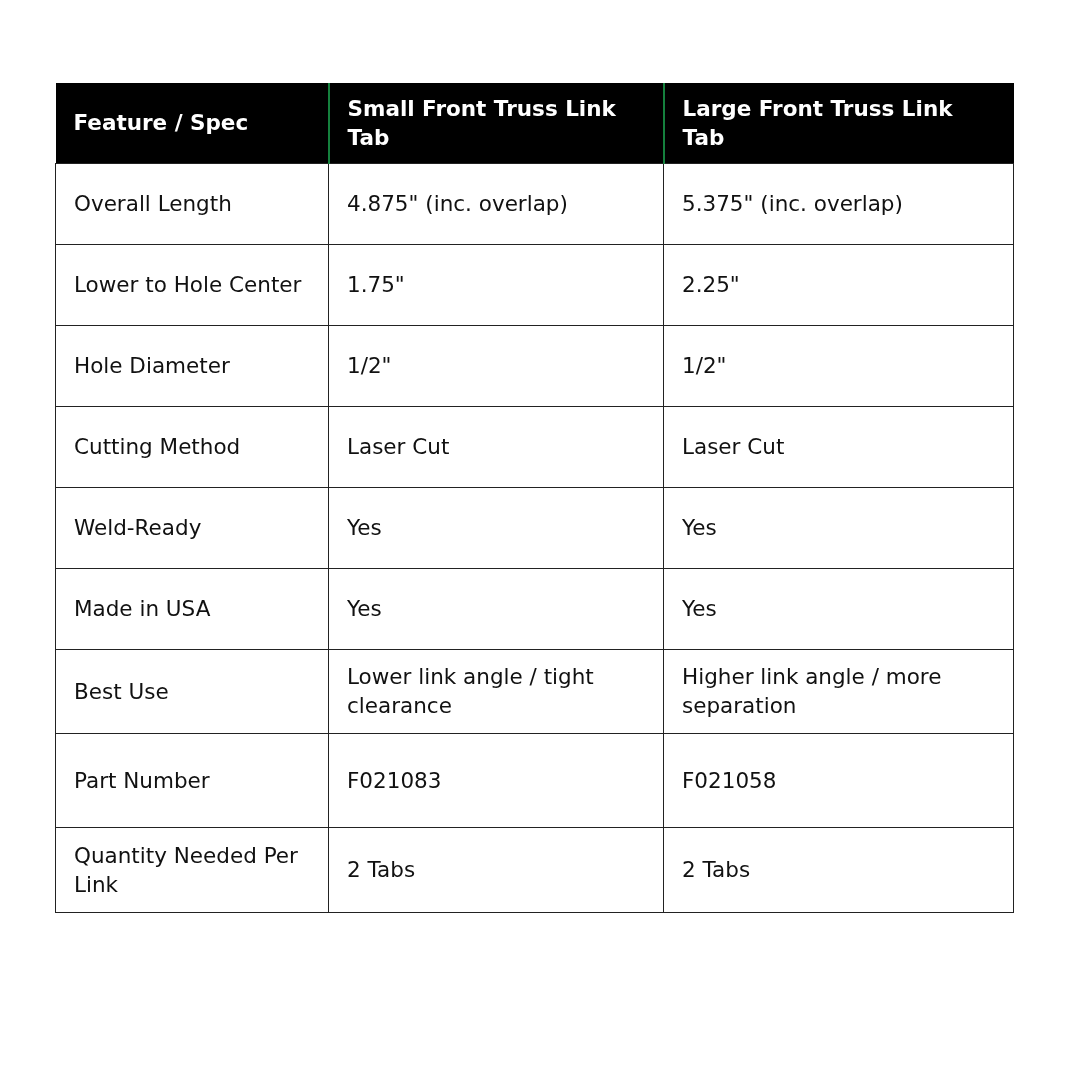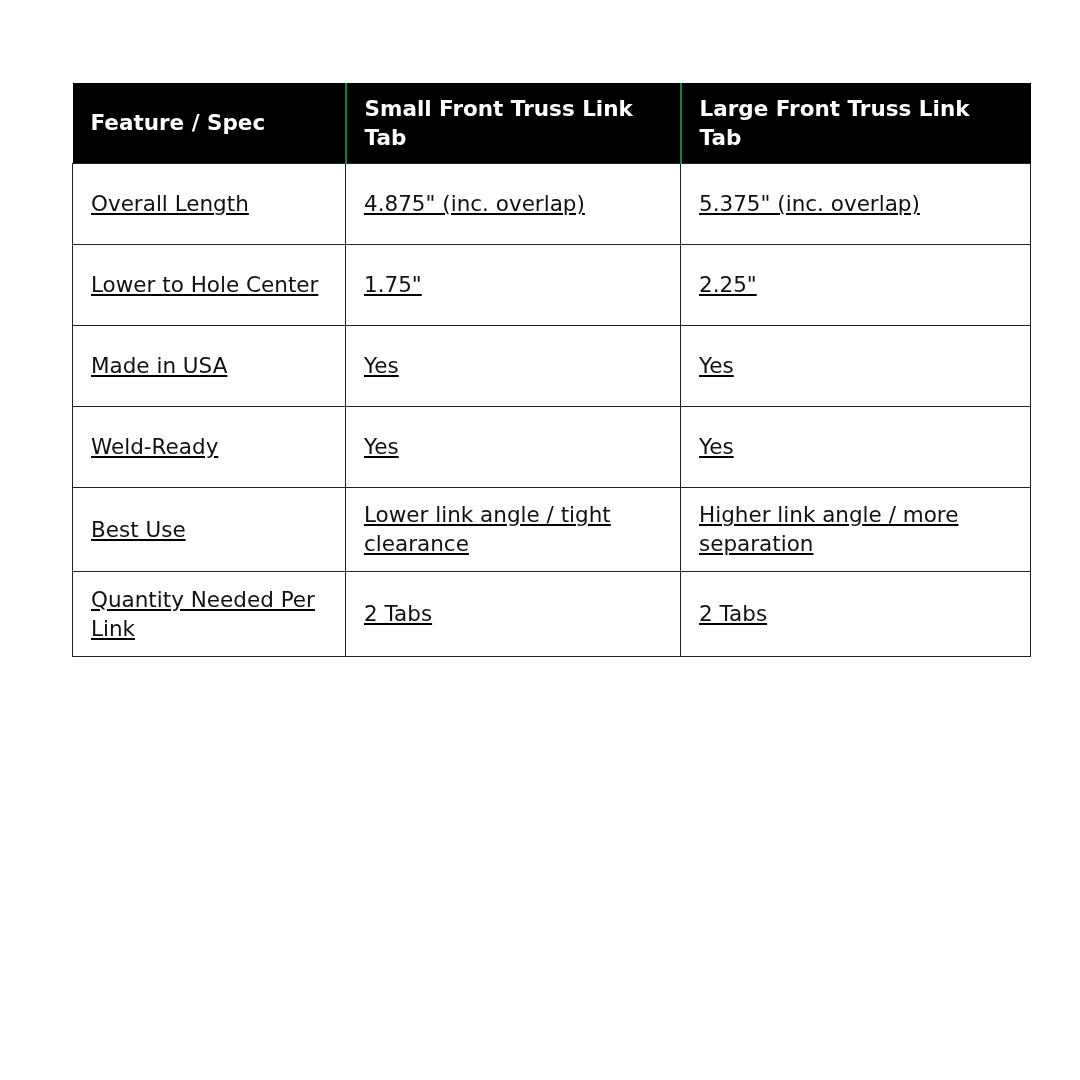--- a/index.html
+++ b/index.html
@@ -1,19 +1,19 @@
 <!DOCTYPE html>
 <html><head>
 <meta charset="utf-8">
 <style>
   html, body { margin: 0; padding: 0; background: #ffffff; }
   body { width: 1080px; height: 1080px; position: relative; font-family: "DejaVu Sans", "Liberation Sans", sans-serif; }
   table.spec {
-    position: absolute; left: 72px; top: 83px;
-    width: 958px; border-collapse: collapse; table-layout: fixed; text-decoration: underline;
+    position: absolute; left: 55px; top: 83px;
+    width: 958px; border-collapse: collapse; table-layout: fixed;
   }
   table.spec col.c1 { width: 273px; }
   table.spec col.c2 { width: 335px; }
   table.spec col.c3 { width: 350px; }
   table.spec th {
     background: #000000; color: #ffffff; text-align: left;
     font-weight: bold; font-size: 21.5px; line-height: 29px;
     padding: 0 18px; height: 80px; box-sizing: border-box;
     border-left: 2px solid #15803d; vertical-align: middle;
   }
@@ -45,33 +45,48 @@
         <td>Overall Length</td>
         <td>4.875" (inc. overlap)</td>
         <td>5.375" (inc. overlap)</td>
       </tr>
       <tr style="height: 81px;">
         <td>Lower to Hole Center</td>
         <td>1.75"</td>
         <td>2.25"</td>
       </tr>
       <tr style="height: 81px;">
-        <td>Made in USA</td>
+        <td>Hole Diameter</td>
+        <td>1/2"</td>
+        <td>1/2"</td>
+      </tr>
+      <tr style="height: 81px;">
+        <td>Cutting Method</td>
+        <td>Laser Cut</td>
+        <td>Laser Cut</td>
+      </tr>
+      <tr style="height: 81px;">
+        <td>Weld-Ready</td>
         <td>Yes</td>
         <td>Yes</td>
       </tr>
       <tr style="height: 81px;">
-        <td>Weld-Ready</td>
+        <td>Made in USA</td>
         <td>Yes</td>
         <td>Yes</td>
       </tr>
       <tr style="height: 84px;">
         <td>Best Use</td>
         <td>Lower link angle / tight clearance</td>
         <td>Higher link angle / more separation</td>
+      </tr>
+      <tr style="height: 94px;">
+        <td>Part Number</td>
+        <td>F021083</td>
+        <td>F021058</td>
       </tr>
       <tr style="height: 85px;">
         <td>Quantity Needed Per Link</td>
         <td>2 Tabs</td>
         <td>2 Tabs</td>
       </tr>
     </tbody>
 </table>
 
 </body></html>

